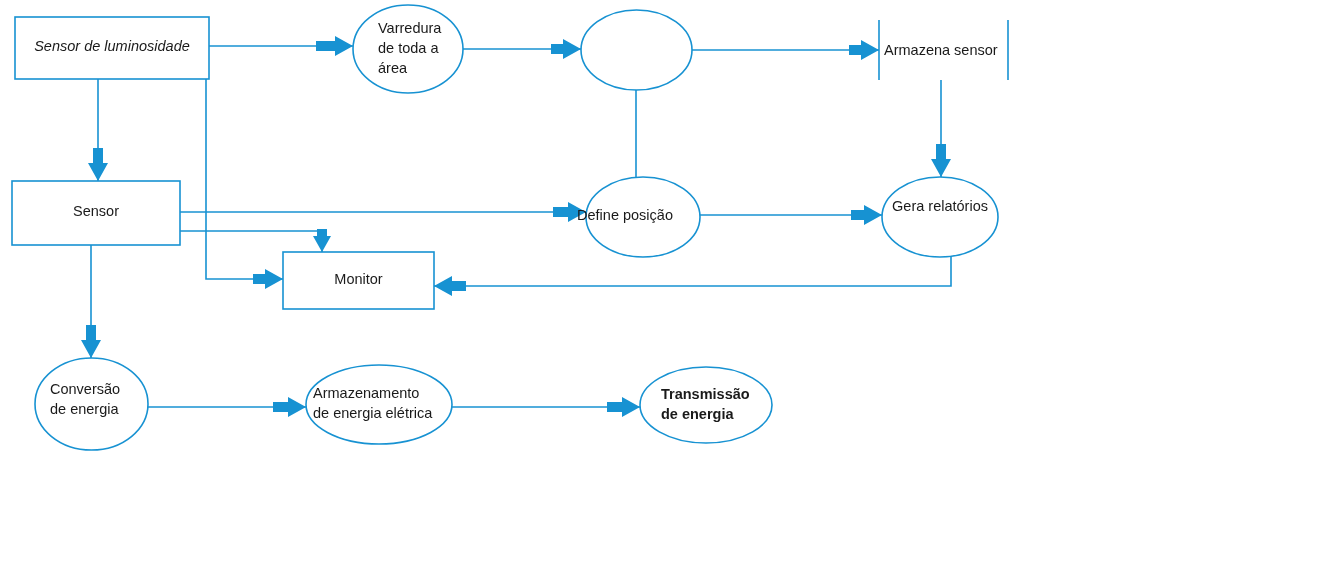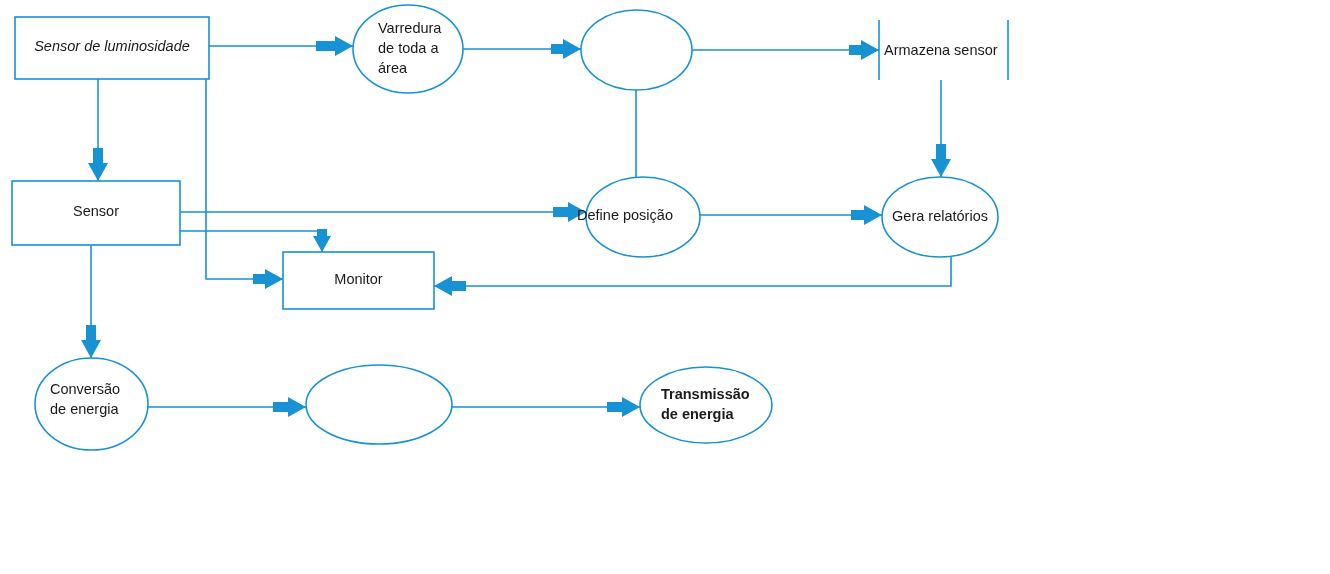--- a/index.html
+++ b/index.html
@@ -133,24 +133,26 @@
 de toda a
 área</div>
 
 
   <div class="node-label lbl-left" style="left:884px; top:40px; width:130px;">Armazena sensor</div>
 
   <div class="node-label lbl-center" style="left:12px; top:201px; width:168px;">Sensor</div>
 
   <div class="node-label lbl-center" style="left:568px; top:205px; width:114px;">Define posição</div>
 
-  <div class="node-label lbl-center" style="left:882px; top:206px; width:116px;">Gera relatórios</div>
+  <div class="node-label lbl-center" style="left:882px; top:196px; width:116px;">Gera relatórios</div>
 
   <div class="node-label lbl-center" style="left:283px; top:269px; width:151px;">Monitor</div>
 
   <div class="node-label lbl-left" style="left:50px; top:379px; width:105px;">Conversão
 de energia</div>
 
+  <div class="node-label lbl-left" style="left:313px; top:383px; width:140px;">Armazenamento
+de energia elétrica</div>
 
   <div class="node-label lbl-left" style="left:661px; top:384px; width:110px;font-weight:bold;">Transmissão
 de energia</div>
 
 </div>
 
 </body></html>

